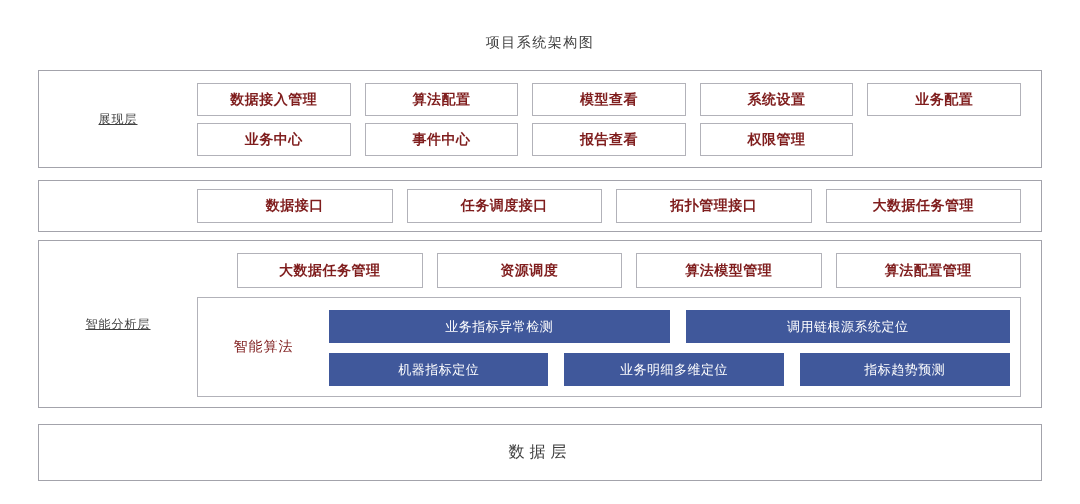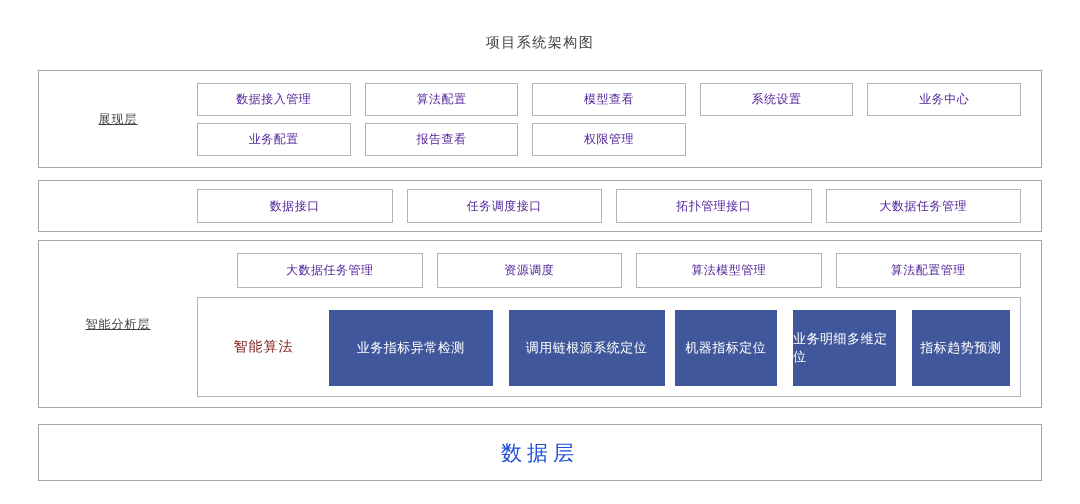--- a/index.html
+++ b/index.html
@@ -45,23 +45,24 @@
     letter-spacing: 1px;
     color: #404040;
     text-decoration: underline;
   }
   .box {
     border: 1px solid #b2b2b9;
     background: #ffffff;
     display: flex;
     align-items: center;
     justify-content: center;
-    font-size: 12px;
+    font-size: 14px;
     letter-spacing: 0.5px;
-    color: #4c1d95;
+    color: #7f1d1d;
+    font-weight: bold;
   }
   
   #layer-presentation { top: 70px; height: 98px; }
   #layer-presentation .grid {
     position: absolute;
     left: 158px;
     right: 20px;
     top: 12px;
     bottom: 11px;
     display: grid;
@@ -116,21 +117,21 @@
     letter-spacing: 1px;
     color: #7f1d1d;
   }
   .algo-rows {
     position: absolute;
     left: 131px;
     right: 10px;
     top: 12px;
     bottom: 10px;
     display: flex;
-    flex-direction: row;
+    flex-direction: column;
     gap: 10px;
   }
   .algo-row {
     flex: 1;
     display: grid;
     gap: 16px;
   }
   .algo-row.two-cols   { grid-template-columns: 1.05fr 1fr; }
   .algo-row.three-cols { grid-template-columns: 1fr 1fr 0.96fr; }
   .algo-box {
@@ -143,41 +144,42 @@
     letter-spacing: 0.5px;
   }
   
   #layer-data { top: 424px; height: 57px; }
   #layer-data .layer-label-center {
     width: 100%;
     height: 100%;
     display: flex;
     align-items: center;
     justify-content: center;
-    font-size: 21px;
+    font-size: 16px;
     letter-spacing: 5px;
-    color: #1d4ed8;
+    color: #404040;
   }
 </style>
 </head>
 <body>
 
 <div class="canvas">
 
   <div class="diagram-title">项目系统架构图</div>
 
   <div class="layer" id="layer-presentation">
     <div class="layer-label">展现层</div>
     <div class="grid">
       <div class="box">数据接入管理</div>
       <div class="box">算法配置</div>
       <div class="box">模型查看</div>
       <div class="box">系统设置</div>
+      <div class="box">业务配置</div>
       <div class="box">业务中心</div>
-      <div class="box">业务配置</div>
+      <div class="box">事件中心</div>
       <div class="box">报告查看</div>
       <div class="box">权限管理</div>
     </div>
   </div>
 
   <div class="layer" id="layer-interface">
     <div class="grid">
       <div class="box">数据接口</div>
       <div class="box">任务调度接口</div>
       <div class="box">拓扑管理接口</div>

